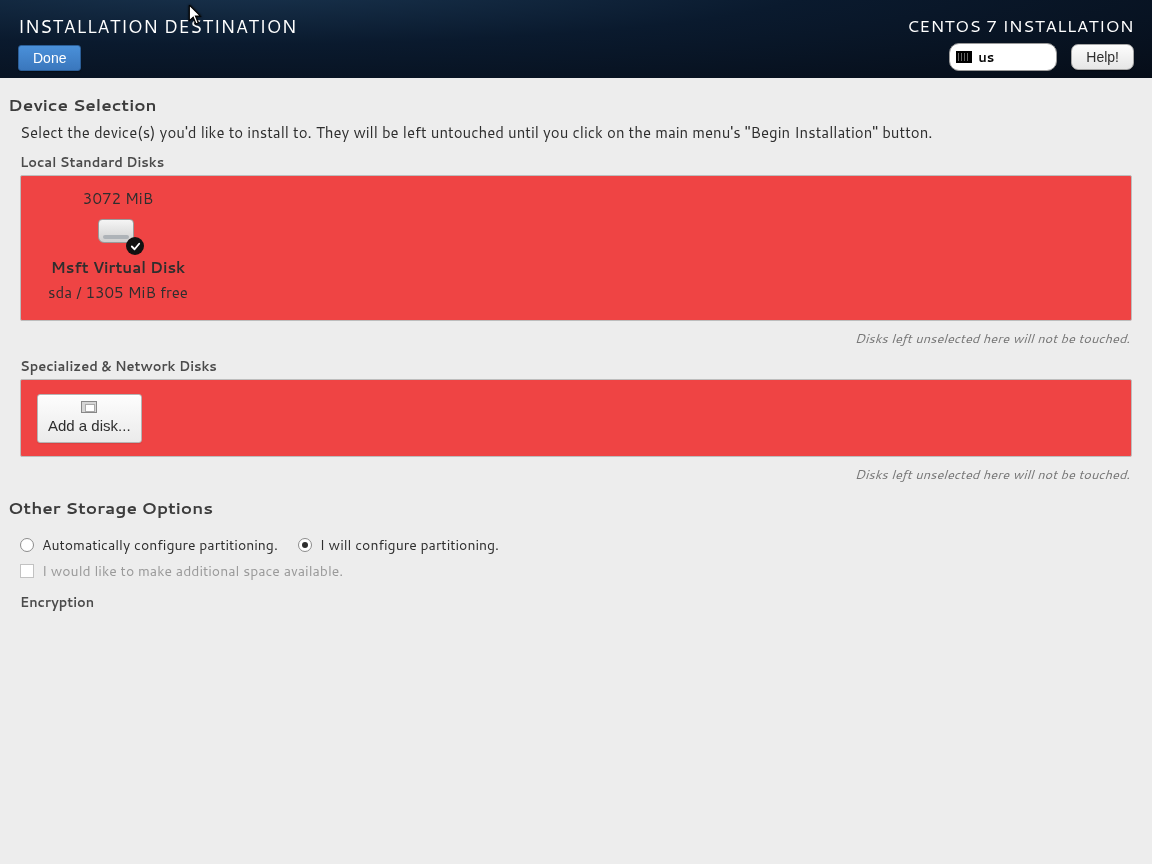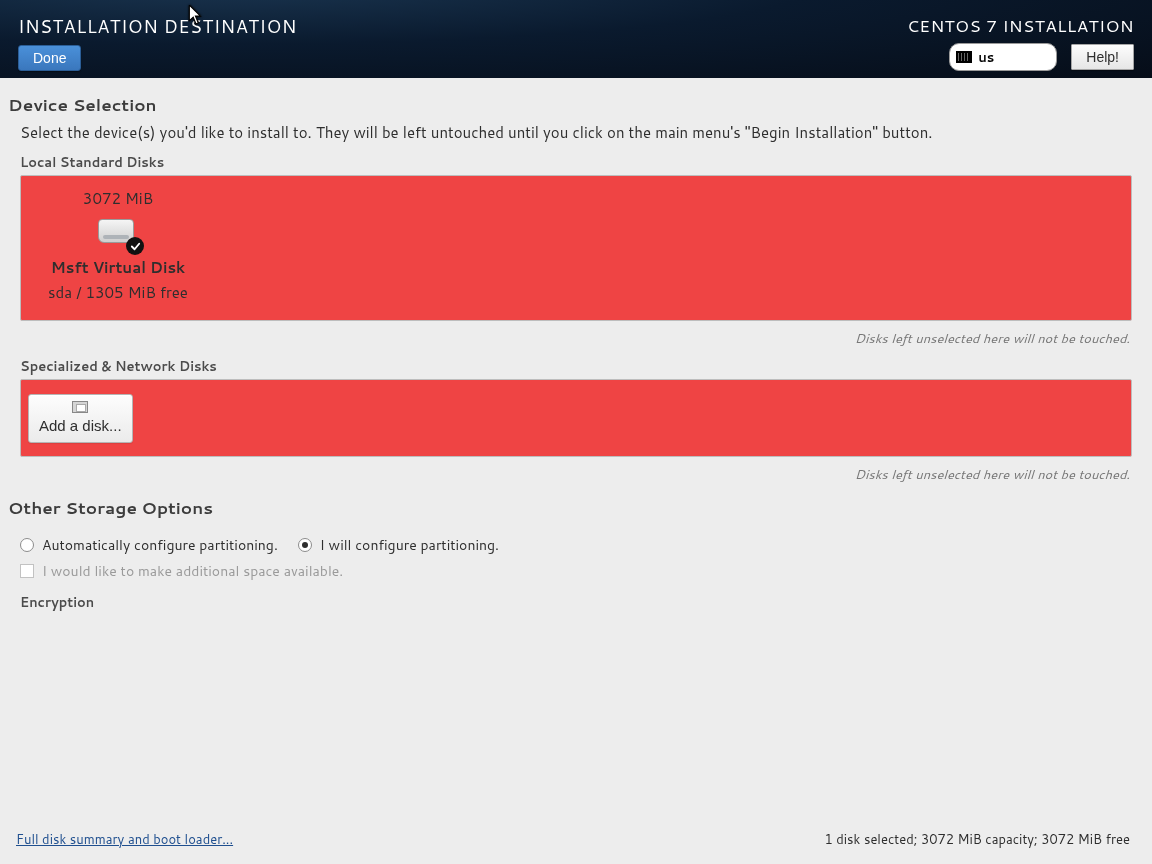--- a/index.html
+++ b/index.html
@@ -32,21 +32,21 @@
   .header-controls { display: flex; gap: 14px; align-items: center; }
   .lang-box {
     background: #fff; color:#000; width: 108px; height:28px;
     display:flex; align-items:center; padding:0 6px; gap:6px;
     font-size:13px; border:1px solid #9a9a9a; border-radius:10px;
   }
   .kbd-icon { width:16px; height:12px; background:#000; position:relative; }
   .kbd-icon::after{content:"";position:absolute;inset:2px;background:repeating-linear-gradient(90deg,#fff 0 1px,#000 1px 3px),repeating-linear-gradient(0deg,#fff 0 1px,#000 1px 3px);opacity:.4;}
   .btn-help {
     background: linear-gradient(#fdfdfd,#e6e6e6);
-    border:1px solid #a6a6a6; border-radius:1px;
+    border:1px solid #a6a6a6; border-radius:7px;
     color:#2e2e2e; font-size:14px; padding:4px 14px; cursor:pointer;
     box-shadow:0 1px 1px rgba(0,0,0,.3);
   }
   .cursor { position:absolute; left:188px; top:5px; pointer-events:none;}
   .cursor svg{width:16px;height:20px;filter:drop-shadow(0 0 1px #000);}
   
   .body { padding: 10px 8px 6px 8px; height: calc(864px - 78px); display:flex; flex-direction:column; }
   .section-head { font-size:17px; font-weight:600; color:#3c3c3c; margin: 4px 0 6px 0; }
   .intro { font-size:15px; margin: 0 0 8px 12px; color:#2e2e2e; }
   .sub-head { font-size:13px; font-weight:600; color:#4b4b4b; margin: 2px 0 4px 12px; }
@@ -60,21 +60,21 @@
   .disk-glyph { position:relative; width:40px; height:30px; margin-bottom:8px;}
   .hdd { width:36px; height:24px; border-radius:4px 4px 6px 6px;
          background:linear-gradient(#f5f5f5,#cfcfcf); border:1px solid #9a9a9a; position:relative;}
   .hdd::after{content:"";position:absolute;left:4px;right:4px;bottom:3px;height:4px;border-radius:2px;background:#aeb3b8;}
   .check-badge{position:absolute;right:-6px;bottom:-6px;width:18px;height:18px;border-radius:50%;
     background:#111;display:flex;align-items:center;justify-content:center;}
   .check-badge svg{width:11px;height:11px;}
   .disk-name{font-size:15px; font-weight:600; margin-bottom:4px;}
   .disk-sub{font-size:15px; color:#2e2e2e;}
   .hint { font-size:13px; font-style:italic; color:#777; text-align:right; margin:4px 14px 8px 0;}
-  .panel.net { height:78px; display:flex; align-items:center; padding:7px;}
+  .panel.net { height:78px; display:flex; align-items:center; padding:16px;}
   .btn-adddisk{
     background:linear-gradient(#fdfdfd,#ebebeb); border:1px solid #b5b5b5; border-radius:3px;
     padding:6px 10px 8px 10px; display:flex; flex-direction:column; align-items:center; gap:4px;
     cursor:pointer; font-size:15px; color:#2e2e2e;
     box-shadow:inset 0 1px 0 #fff, 0 1px 1px rgba(0,0,0,.08);
   }
   .dvd-icon{width:16px;height:12px;border:1px solid #888;background:#d5d5d5;position:relative;}
   .dvd-icon::after{content:"";position:absolute;left:3px;top:2px;width:8px;height:6px;background:#fff;border:1px solid #aaa;}
   
   .opts { margin: 4px 0 0 12px; font-size:14px;}
@@ -167,17 +167,13 @@
         <span class="chk-ind"></span>
         <span>I would like to make additional space available.</span>
       </label>
     </div>
 
     <div class="sub-head" style="margin:12px 0 4px 0">Encryption</div>
   </div>
 
   <div class="spacer"></div>
 
-  <div class="footer">
-    <span class="link">Full disk summary and boot loader...</span>
-    <span class="status-summary">1 disk selected; 3072 MiB capacity; 3072 MiB free</span>
-  </div>
 </div>
 
 </body></html>

